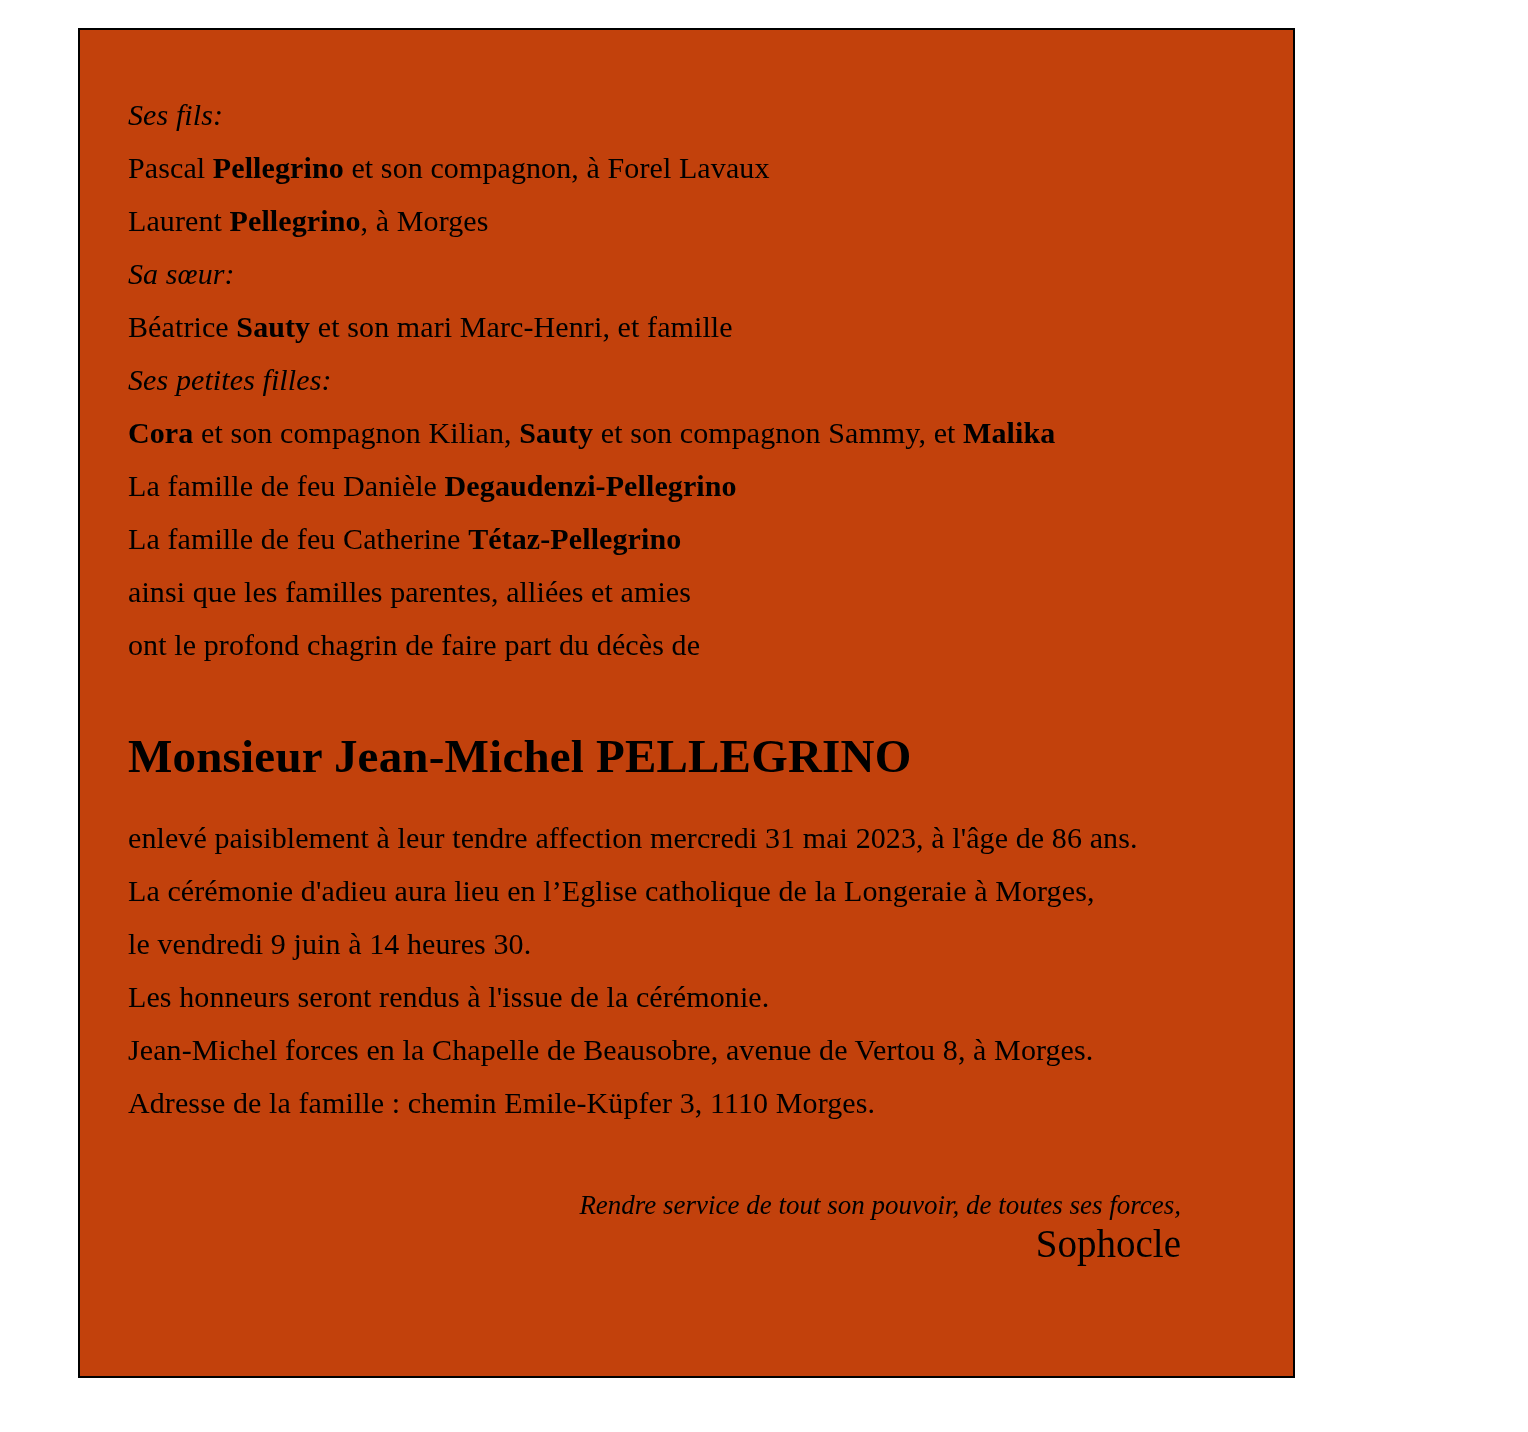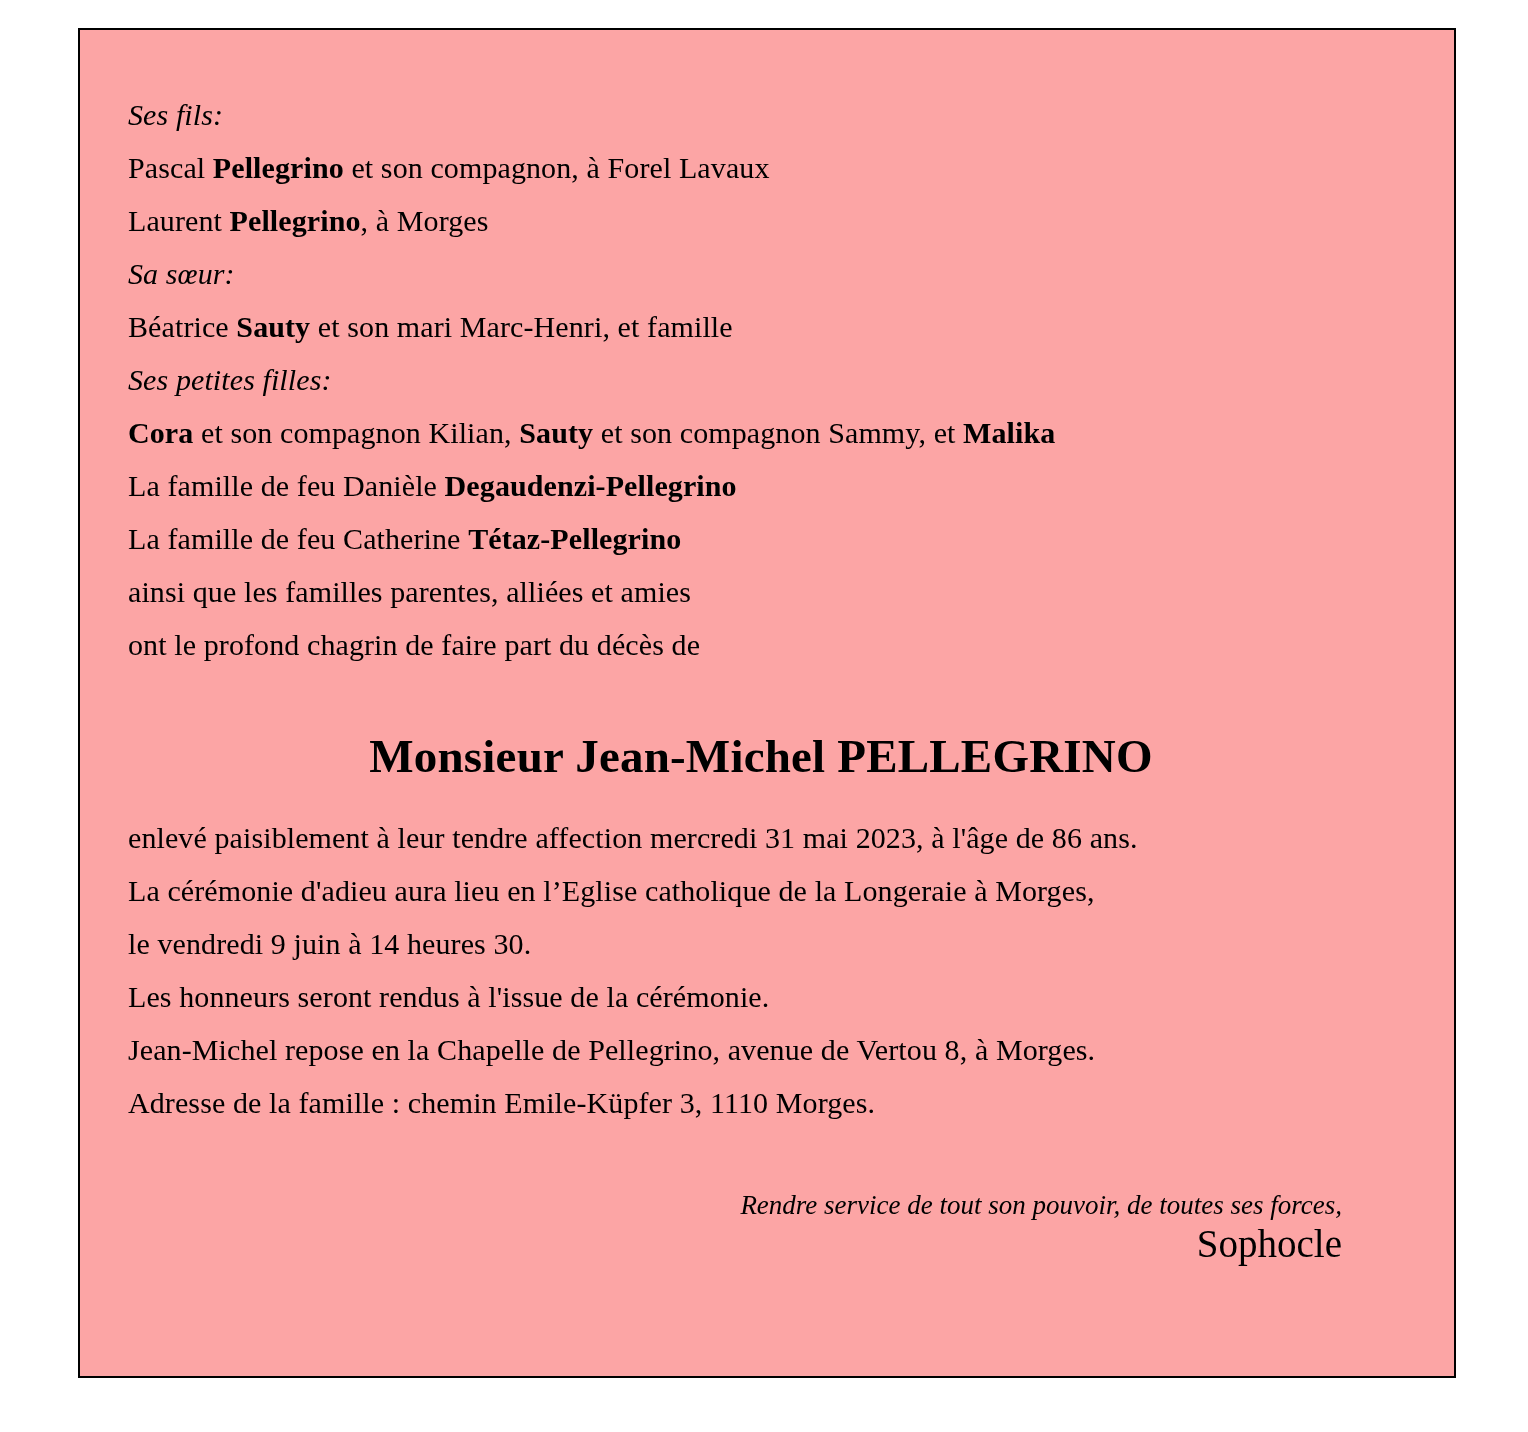--- a/index.html
+++ b/index.html
@@ -11,46 +11,45 @@
     width: 1528px;
     height: 1432px;
     font-family: "Liberation Serif", "DejaVu Serif", serif;
     color: #000000;
     overflow: hidden;
   }
   .notice-frame {
     position: absolute;
     left: 78px;
     top: 28px;
-    width: 1378px;
+    width: 1217px;
     height: 1350px;
     border: 2px solid #000000;
     box-sizing: border-box;
-    background: #fca5a5;
+    background: #c2410c;
   }
   .inner {
     position: absolute;
     left: 48px;
     top: 58px;
     right: 30px;
   }
   .line {
     font-size: 30px;
     line-height: 53px;
     white-space: nowrap;
     letter-spacing: 0.1px;
   }
   .label {
     font-style: italic;
   }
   .b {
     font-weight: bold;
   }
   .deceased-name {
-    text-align: center;
     font-size: 47px;
     font-weight: bold;
     letter-spacing: 0.2px;
     margin-top: 58px;
     margin-bottom: 28px;
     padding-right: 30px;
   }
   .quote {
     margin-top: 58px;
     text-align: right;
@@ -99,21 +98,21 @@
       <div class="line">ont le profond chagrin de faire part du décès de</div>
     </div>
 
     <div class="deceased-name">Monsieur Jean-Michel PELLEGRINO</div>
 
     <div>
       <div class="line">enlevé paisiblement à leur tendre affection mercredi 31 mai 2023, à l'âge de 86 ans.</div>
       <div class="line">La cérémonie d'adieu aura lieu en l’Eglise catholique de la Longeraie à Morges,</div>
       <div class="line">le vendredi 9 juin à 14 heures 30.</div>
       <div class="line">Les honneurs seront rendus à l'issue de la cérémonie.</div>
-      <div class="line">Jean-Michel repose en la Chapelle de Pellegrino, avenue de Vertou 8, à Morges.</div>
+      <div class="line">Jean-Michel forces en la Chapelle de Beausobre, avenue de Vertou 8, à Morges.</div>
       <div class="line">Adresse de la famille : chemin Emile-Küpfer 3, 1110 Morges.</div>
     </div>
 
     <div class="quote">
       <div>Rendre service de tout son pouvoir, de toutes ses forces,</div>
     </div>
     <div class="quote-author">Sophocle</div>
 
   </div>
 </div>

